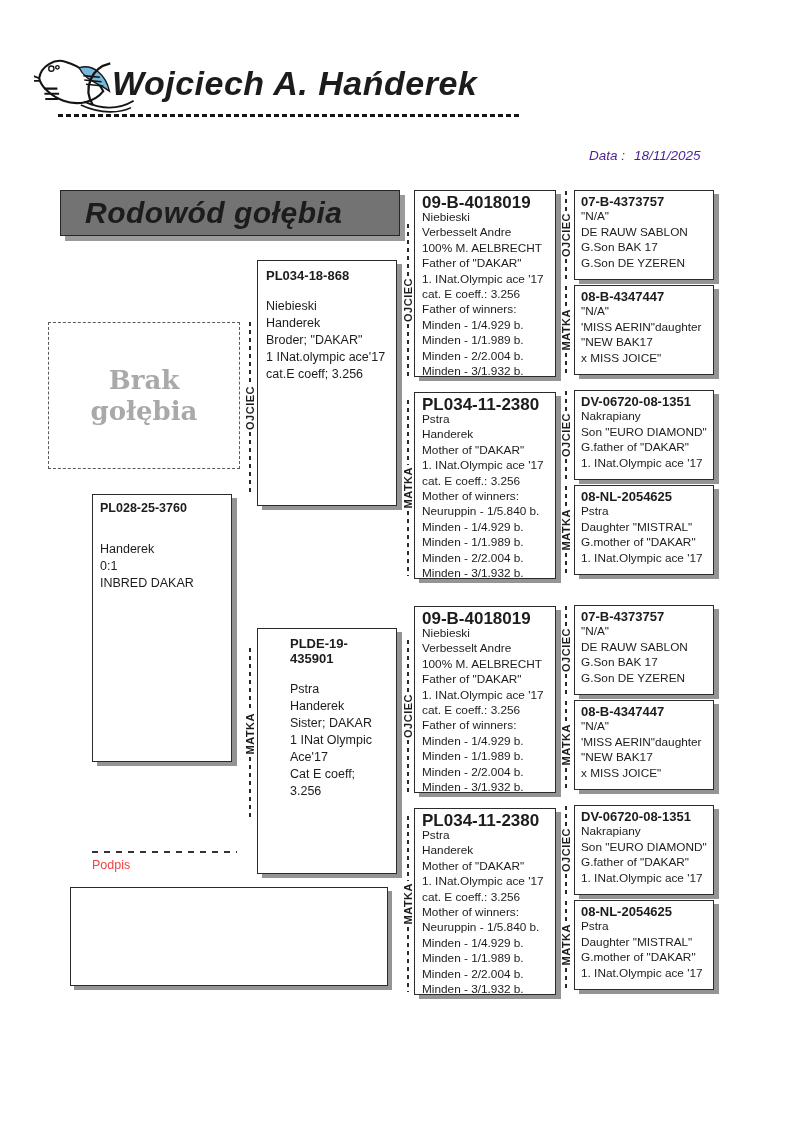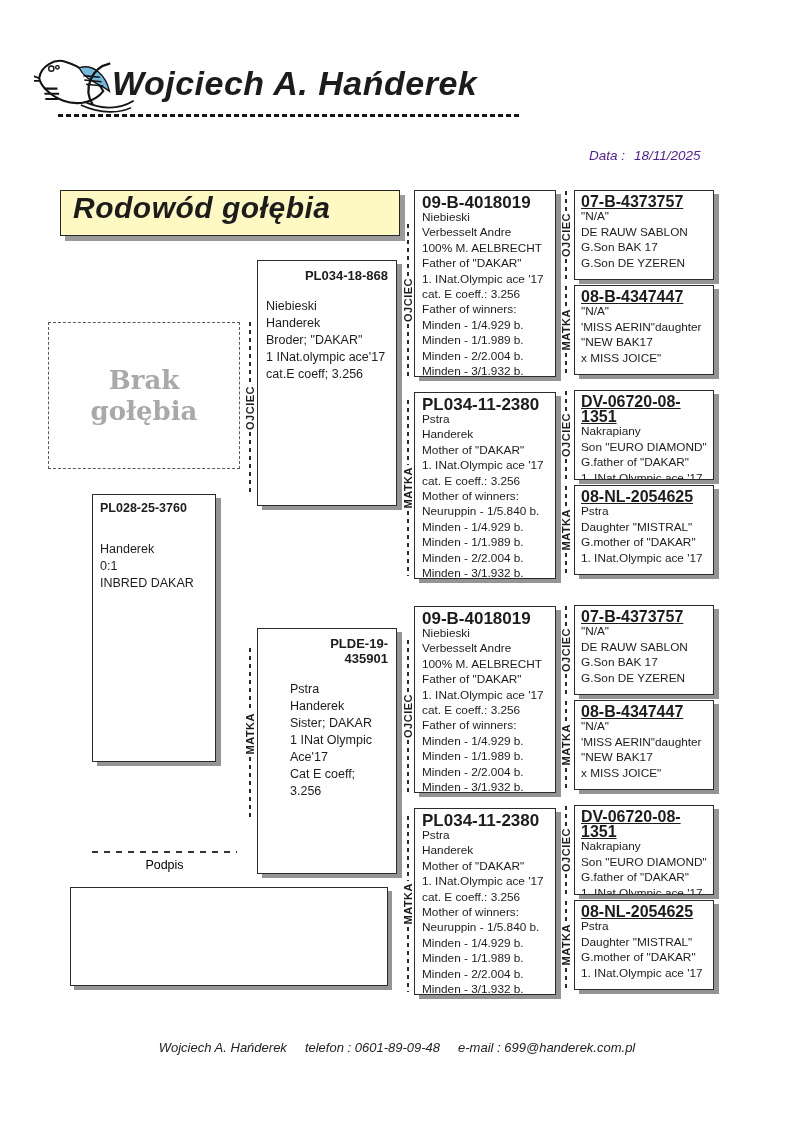--- a/index.html
+++ b/index.html
@@ -10,75 +10,75 @@
   .bird{position:absolute;left:34px;top:50px;width:104px;height:72px;}
   .breeder-name{position:absolute;left:112px;top:64px;font-size:34px;font-weight:bold;font-style:italic;
                 letter-spacing:0.5px;white-space:nowrap;}
   .name-underline{position:absolute;left:58px;top:114px;width:464px;height:3px;
                   background-image:repeating-linear-gradient(90deg,#141414 0 5px,transparent 5px 8px);}
   .address{position:absolute;left:122px;top:121px;font-size:13px;font-style:italic;line-height:17px;color:#333;}
   .date-line{position:absolute;left:589px;top:148px;font-size:13.5px;font-style:italic;color:#4c1d95;}
   .date-line span{margin-right:9px;}
 
   
-  .title-box{position:absolute;left:60px;top:190px;width:340px;height:46px;background:#fef9c3;
+  .title-box{position:absolute;left:60px;top:190px;width:340px;height:46px;background:#737373;
              border:1.5px solid #262626;box-shadow:5px 5px 0 0 #9a9a9a;
-             display:flex;padding-left:12px;box-sizing:border-box;}
+             display:flex;align-items:center;padding-left:24px;box-sizing:border-box;}
   .title-box .t{font-size:30px;font-weight:bold;font-style:italic;letter-spacing:0.5px;}
 
   
   .photo-box{position:absolute;left:48px;top:322px;width:192px;height:147px;border:1px dashed #5a5a5a;
              display:flex;align-items:center;justify-content:center;box-sizing:border-box;}
   .photo-box .ph{width:130px;text-align:center;font-family:"DejaVu Serif",serif;font-size:26px;
                  line-height:31px;color:#a9a9a9;font-weight:bold;}
 
   
   .pbox{position:absolute;background:#fff;border:1.5px solid #2b2b2b;box-shadow:5px 4px 0 0 #949494;
         box-sizing:border-box;overflow:hidden;}
   .box-ring{font-weight:bold;}
   .box-body{white-space:pre-line;}
 
-  .subject-box{left:92px;top:494px;width:124px;height:268px;padding:6px 7px;}
+  .subject-box{left:92px;top:494px;width:140px;height:268px;padding:6px 7px;}
   .subject-box .box-ring{font-size:12.5px;}
   .subject-box .box-body{margin-top:26px;font-size:12.5px;line-height:17px;}
 
   .gen1-box{left:257px;width:140px;height:246px;padding:7px 8px;}
   .gen1-father{top:260px;} .gen1-mother{top:628px;padding-left:32px;}
-  .gen1-box .box-ring{font-size:13px;text-align:right;}
+  .gen1-box .box-ring{font-size:13px;}
   .gen1-box .box-body{margin-top:15px;font-size:12.5px;line-height:17px;}
 
   .gen2-box{left:414px;width:142px;height:187px;padding:4px 7px;}
   .g2-0{top:190px;} .g2-1{top:392px;} .g2-2{top:606px;} .g2-3{top:808px;}
   .gen2-box .box-ring{font-size:17px;line-height:15px;}
   .gen2-box .box-body{font-size:11.8px;line-height:15.4px;}
 
   .gen3-box{left:574px;width:140px;height:90px;padding:3px 6px;}
   .g3-0{top:190px;} .g3-1{top:285px;} .g3-2{top:390px;} .g3-3{top:485px;}
   .g3-4{top:605px;} .g3-5{top:700px;} .g3-6{top:805px;} .g3-7{top:900px;}
-  .gen3-box .box-ring{font-size:16px;line-height:15px;text-decoration:underline;}
+  .gen3-box .box-ring{font-size:13px;line-height:15px;}
   .gen3-box .box-body{font-size:11.8px;line-height:15.5px;}
 
   
   .vlabel{position:absolute;width:16px;display:flex;flex-direction:column;align-items:center;}
   .vdash{flex:1;width:2px;
          background-image:repeating-linear-gradient(180deg,#2a2a2a 0 4px,transparent 4px 8px);}
   .vtext{writing-mode:vertical-rl;transform:rotate(180deg);font-size:11px;font-weight:bold;
          letter-spacing:0.5px;margin:2px 0;color:#1c1c1c;}
   .vA{left:242px;top:322px;height:172px;} .vB{left:242px;top:648px;height:172px;}
   .vC{left:400px;top:224px;height:152px;} .vD{left:400px;top:400px;height:176px;}
   .vE{left:400px;top:640px;height:152px;} .vF{left:400px;top:816px;height:176px;}
   .vG{left:558px;top:191px;height:88px;}  .vH{left:558px;top:286px;height:88px;}
   .vI{left:558px;top:391px;height:88px;}  .vJ{left:558px;top:486px;height:88px;}
   .vK{left:558px;top:606px;height:88px;}  .vL{left:558px;top:701px;height:88px;}
   .vM{left:558px;top:806px;height:88px;}  .vN{left:558px;top:901px;height:88px;}
 
   
   .sig-line{position:absolute;left:92px;top:851px;width:145px;height:2px;
             background-image:repeating-linear-gradient(90deg,#333 0 6px,transparent 6px 12px);}
-  .sig-label{position:absolute;left:92px;top:858px;width:145px;text-align:center;font-size:12.5px;color:#000000;}
+  .sig-label{position:absolute;left:92px;top:858px;width:145px;text-align:left;font-size:12.5px;color:#ef4444;}
   .sig-box{position:absolute;left:70px;top:887px;width:318px;height:99px;background:#fff;
            border:1.5px solid #2b2b2b;box-shadow:4px 4px 0 0 #949494;box-sizing:border-box;}
 
   
   .footer{position:absolute;left:0;top:1040px;width:794px;text-align:center;font-size:13px;
           font-style:italic;color:#222;}
   .footer span{margin:0 9px;}
 </style>
 </head>
 <body>
@@ -318,17 +318,14 @@
   <div class="vlabel vN">
       <div class="vdash"></div>
       <div class="vtext">MATKA</div>
       <div class="vdash"></div>
     </div>
 
   <div class="sig-line"></div>
   <div class="sig-label">Podpis</div>
   <div class="sig-box"></div>
 
-  <div class="footer">
-    <span>Wojciech A. Hańderek</span><span>telefon : 0601-89-09-48</span><span>e-mail : 699@handerek.com.pl</span>
-  </div>
 
 </div>
 
 </body></html>

